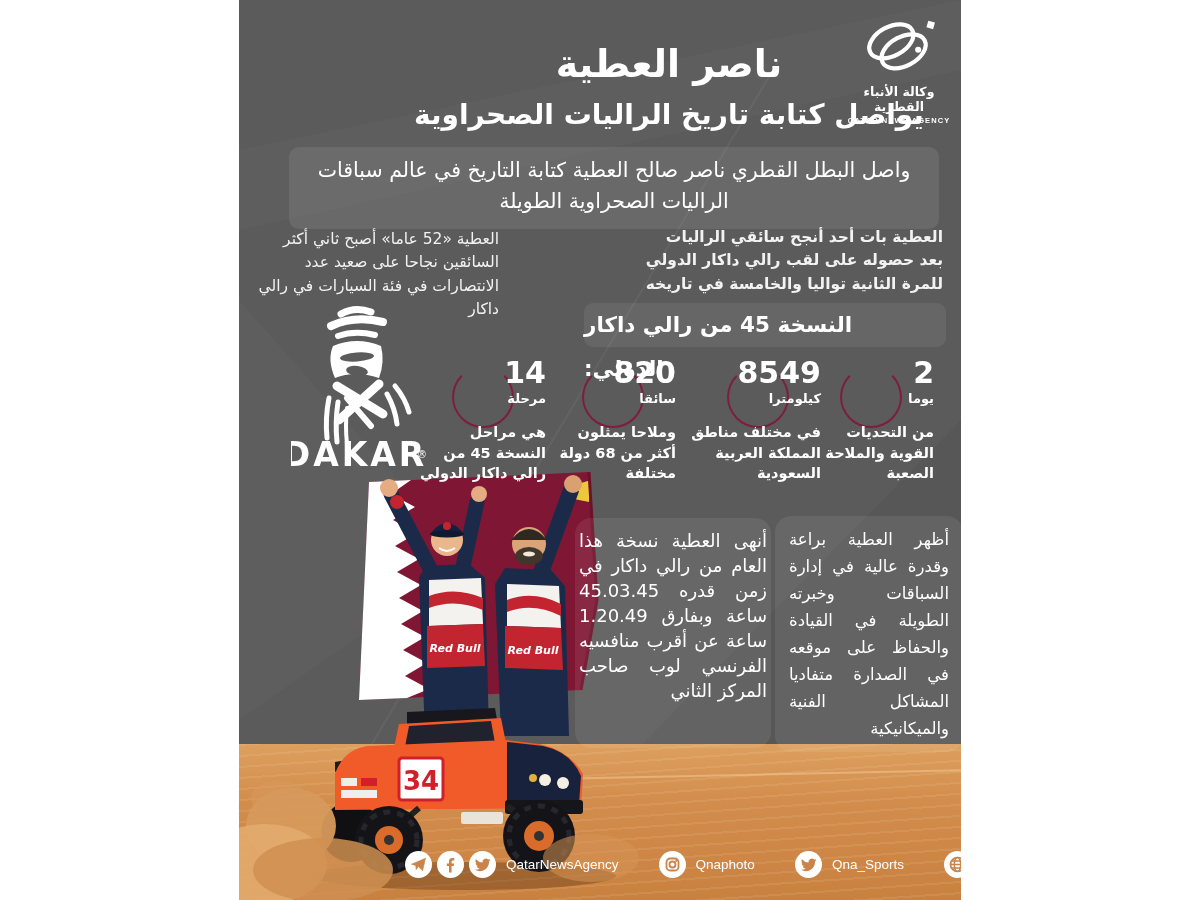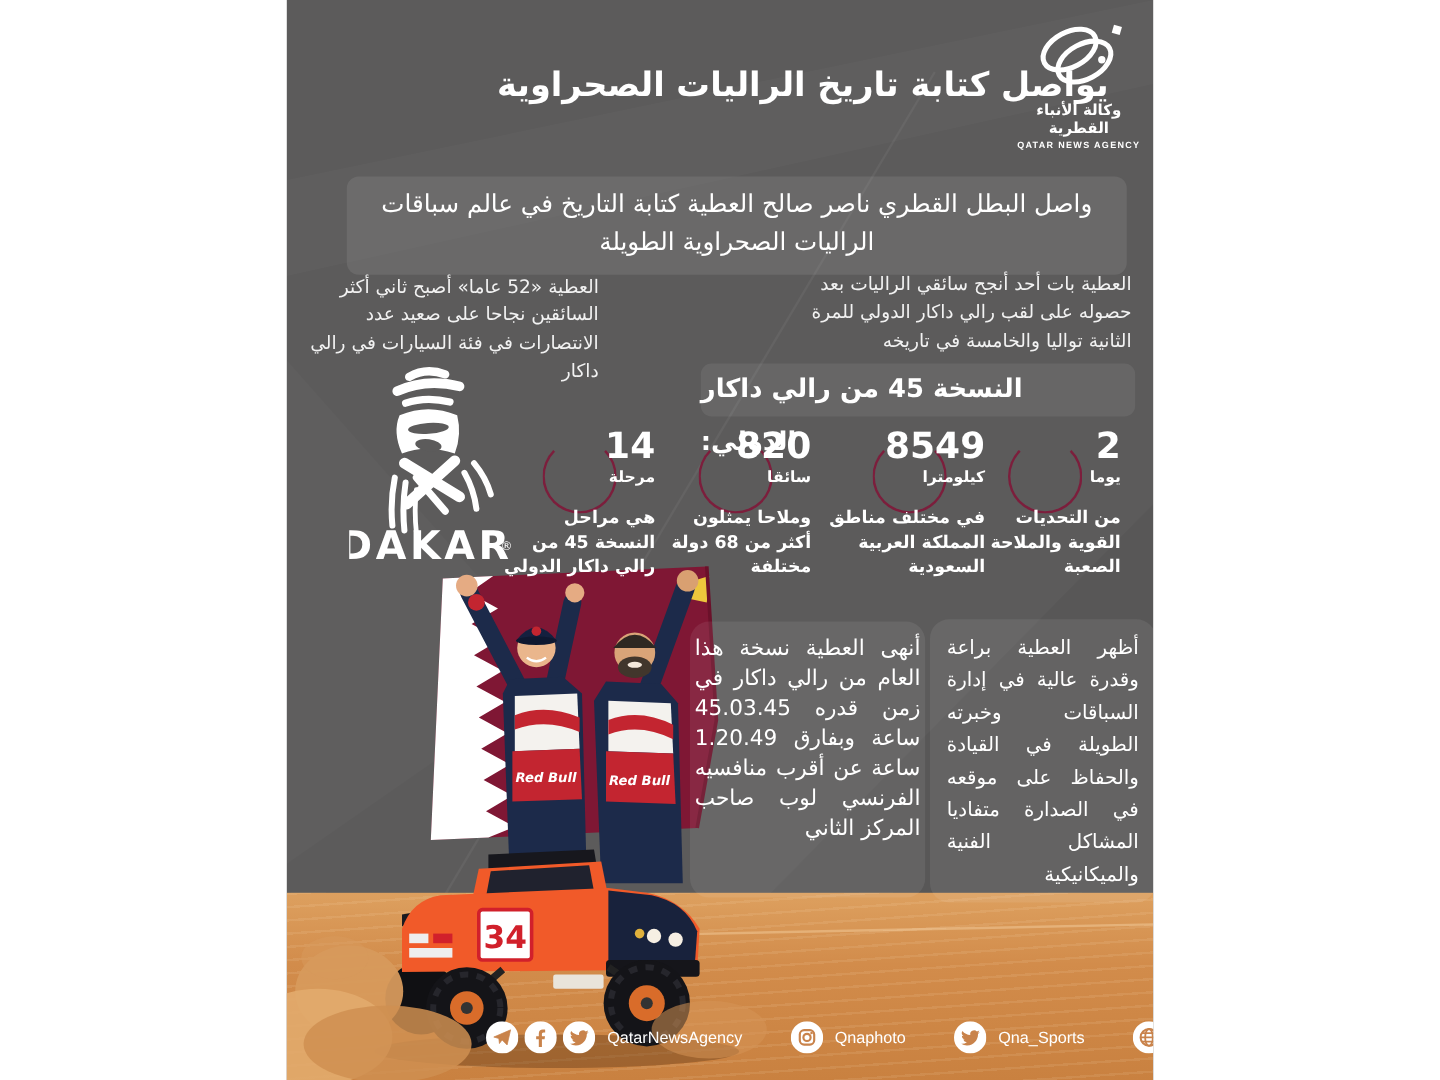--- a/index.html
+++ b/index.html
@@ -13,21 +13,21 @@
   .qna .en{font-family:"Liberation Sans",sans-serif;font-size:7.5px;letter-spacing:1.1px;font-weight:bold;margin-top:2px;}
   .titles{position:absolute;left:150px;top:42px;width:560px;text-align:center;z-index:3;color:#fff;direction:rtl;}
   .titles h1{margin:0;font-size:38px;font-weight:bold;}
   .titles h2{margin:12px 0 0 0;font-size:28px;font-weight:bold;}
   
   .intro{position:absolute;left:50px;top:147px;width:650px;box-sizing:border-box;z-index:3;
          background:rgba(255,255,255,0.085);border-radius:10px;padding:8px 22px 12px 22px;
          color:#fff;font-size:20.5px;line-height:1.5;text-align:center;direction:rtl;}
   
   .para{position:absolute;z-index:3;color:#f2f2f2;font-size:15.5px;line-height:1.5;text-align:right;direction:rtl;}
-  .para.right{left:398px;top:226px;width:306px;}
+  .para.right{left:398px;top:226px;width:306px;font-weight:bold;}
   .para.left{left:8px;top:228px;width:252px;}
   
   .section-title{position:absolute;left:345px;top:303px;width:362px;height:44px;z-index:3;
          background:rgba(255,255,255,0.07);border-radius:9px;color:#fff;font-size:21.5px;font-weight:bold;
          line-height:44px;text-align:left;direction:rtl;padding-right:16px;box-sizing:border-box;}
   
   .stat{position:absolute;top:356px;width:130px;text-align:right;color:#fff;z-index:3;direction:rtl;}
   .stat .arc{position:absolute;left:50%;top:10px;width:58px;height:58px;margin-left:-29px;border-radius:50%;
              border:2px solid #7c1e3c;border-top-color:transparent;}
   .stat .val{position:relative;font-size:30px;font-weight:bold;line-height:1.1;font-family:"DejaVu Sans",sans-serif;}
@@ -75,20 +75,21 @@
         <ellipse cx="50" cy="30" rx="31" ry="19" fill="none" stroke="#fff" stroke-width="5.5" transform="rotate(-28 50 30)"></ellipse>
         <ellipse cx="66" cy="43" rx="31" ry="19" fill="none" stroke="#fff" stroke-width="5.5" transform="rotate(-28 66 43)"></ellipse>
         <rect x="97" y="4" width="9" height="9" fill="#fff" transform="rotate(16 101 8)"></rect>
         <circle cx="85" cy="41" r="4" fill="#fff"></circle>
       </svg>
       <div class="ar">وكالة الأنباء القطرية</div>
       <div class="en">QATAR NEWS AGENCY</div>
     </div>
 
     <div class="titles">
+      <h1>ناصر العطية</h1>
       <h2>يواصل كتابة تاريخ الراليات الصحراوية</h2>
     </div>
 
     <div class="intro">واصل البطل القطري ناصر صالح العطية كتابة التاريخ في عالم سباقات الراليات الصحراوية الطويلة</div>
 
     <div class="para right">العطية بات أحد أنجح سائقي الراليات بعد حصوله على لقب رالي داكار الدولي للمرة الثانية تواليا والخامسة في تاريخه</div>
     <div class="para left">العطية «52 عاما» أصبح ثاني أكثر السائقين نجاحا على صعيد عدد الانتصارات في فئة السيارات في رالي داكار</div>
 
     <div class="section-title">النسخة 45 من رالي داكار الدولي:</div>
 

